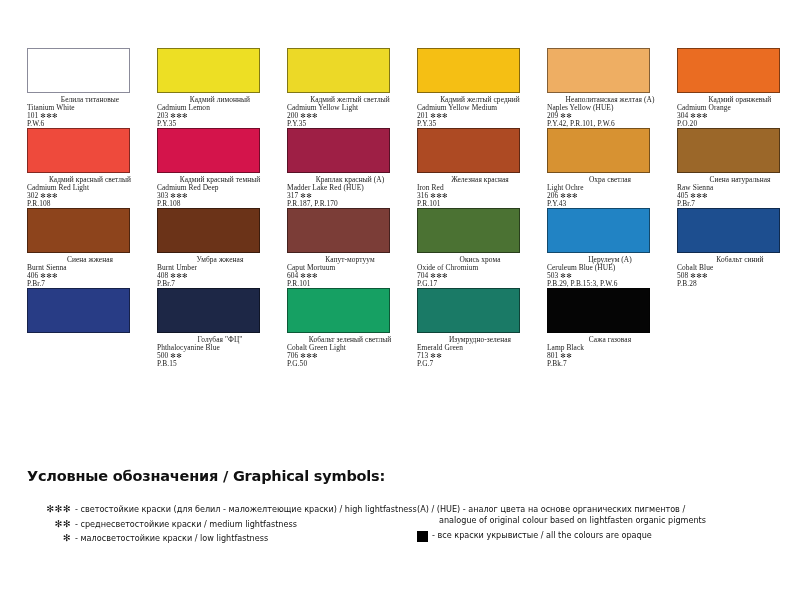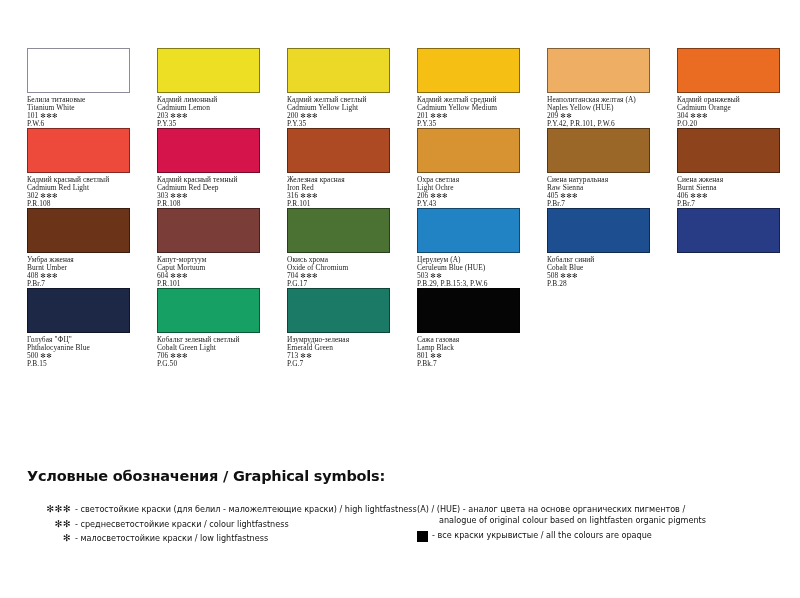--- a/index.html
+++ b/index.html
@@ -38,21 +38,21 @@
   .swatch-chip.light-border {
     border: 1px solid #8b8b9a;
   }
   .swatch-info {
     margin-top: 3px;
     line-height: 1.08;
     font-size: 7.4px;
     letter-spacing: 0.01em;
     white-space: nowrap;
   }
-  .name-ru { display: block; }
+  .name-ru { display: block; text-align: center; }
   .name-en { display: block; }
   .code-line { display: block; }
   .pigment { display: block; }
   .lf-stars {
     font-family: "DejaVu Sans", sans-serif;
     font-size: 6.6px;
     letter-spacing: 0.4px;
   }
 
   
@@ -188,20 +188,29 @@
     <div class="swatch-cell">
       <div class="swatch-chip" style="background: rgb(212, 20, 75);"></div>
       <div class="swatch-info">
         <span class="name-ru">Кадмий красный темный</span>
         <span class="name-en">Cadmium Red Deep</span>
         <span class="code-line"><span>303</span> <span class="lf-stars">✻✻✻</span></span>
         <span class="pigment">P.R.108</span>
       </div>
     </div>
     <div class="swatch-cell">
+      <div class="swatch-chip" style="background: rgb(158, 31, 69);"></div>
+      <div class="swatch-info">
+        <span class="name-ru">Краплак красный (A)</span>
+        <span class="name-en">Madder Lake Red (HUE)</span>
+        <span class="code-line"><span>317</span> <span class="lf-stars">✻✻</span></span>
+        <span class="pigment">P.R.187, P.R.170</span>
+      </div>
+    </div>
+    <div class="swatch-cell">
       <div class="swatch-chip" style="background: rgb(173, 74, 35);"></div>
       <div class="swatch-info">
         <span class="name-ru">Железная красная</span>
         <span class="name-en">Iron Red</span>
         <span class="code-line"><span>316</span> <span class="lf-stars">✻✻✻</span></span>
         <span class="pigment">P.R.101</span>
       </div>
     </div>
     <div class="swatch-cell">
       <div class="swatch-chip" style="background: rgb(215, 146, 50);"></div>
@@ -319,21 +328,21 @@
 <div id="legend">
   <div id="legend-title">Условные обозначения / Graphical symbols:</div>
   <div class="legend-cols">
     <div class="legend-left">
       <div class="legend-row">
         <span class="sym">✻✻✻</span>
         <span class="txt">- светостойкие краски  (для белил - маложелтеющие краски) / high lightfastness</span>
       </div>
       <div class="legend-row">
         <span class="sym">✻✻</span>
-        <span class="txt">- среднесветостойкие краски / colour lightfastness</span>
+        <span class="txt">- среднесветостойкие краски / medium lightfastness</span>
       </div>
       <div class="legend-row">
         <span class="sym">✻</span>
         <span class="txt">- малосветостойкие краски / low lightfastness</span>
       </div>
     </div>
     <div class="legend-right">
       <div class="legend-row2 hue-block">
         <span>
           <span>(A) / (HUE) - аналог цвета на основе органических пигментов /</span>

